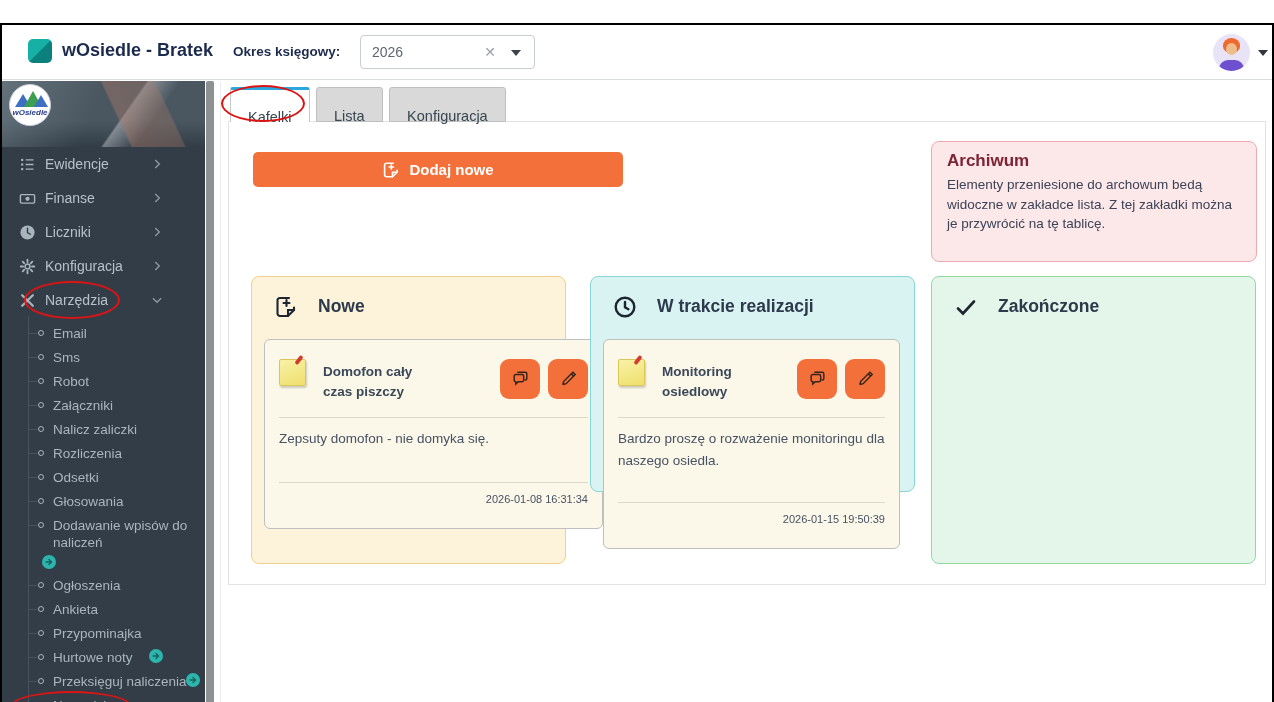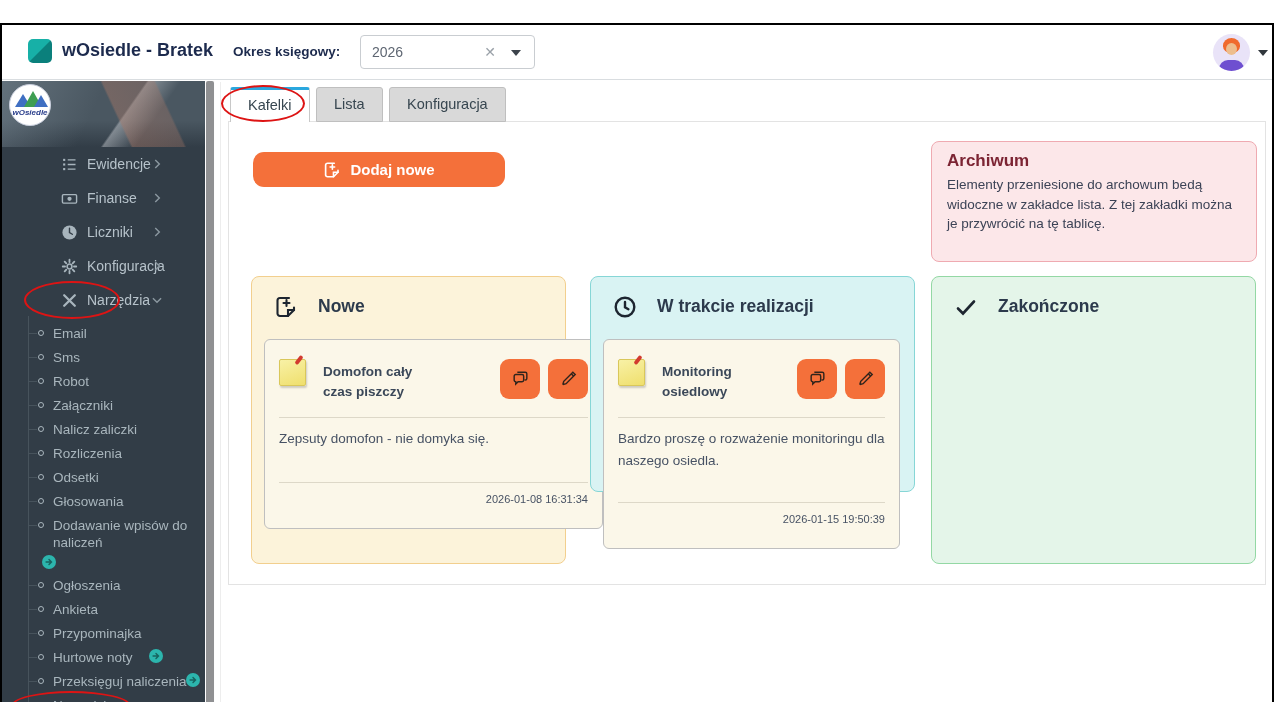--- a/index.html
+++ b/index.html
@@ -49,21 +49,21 @@
                    border-bottom:13px solid #3f6fc2; }
   .side-logo .m2 { position:absolute; left:14px; top:6px; width:0; height:0;
                    border-left:9px solid transparent; border-right:9px solid transparent;
                    border-bottom:16px solid #3e9e52; }
   .side-logo .m3 { position:absolute; left:24px; top:10px; width:0; height:0;
                    border-left:7px solid transparent; border-right:7px solid transparent;
                    border-bottom:12px solid #3f6fc2; }
   .side-logo .lg-text { position:absolute; left:0; top:23px; width:100%; text-align:center;
                         font-size:8px; font-style:italic; font-weight:bold; color:#2b3f8c; }
 
-  .menu { position:absolute; left:0; top:67px; width:180px;padding-left:42px; }
+  .menu { position:absolute; left:0; top:67px; width:180px; }
   .menu-item { position:relative; height:34px; cursor:pointer; color:#b6c2ca; }
   .menu-item .mi-icon { position:absolute; left:17px; top:8px; width:17px; height:17px; color:#a8b5bd; }
   .menu-item .mi-label { position:absolute; left:43px; top:8px; font-size:14px; }
   .menu-item .mi-chev { position:absolute; right:18px; top:9px; width:14px; height:14px; color:#8b98a0; }
 
   .submenu { position:absolute; left:0; top:241px; width:203px; color:#a9b6bd; }
   .submenu .tree { position:absolute; left:26px; top:-6px; width:1px; height:390px; background:#47535c; }
   .sub-item { position:relative; height:24px; cursor:pointer; }
   .sub-item .stub { position:absolute; left:26px; top:11px; width:9px; height:1px; background:#47535c; }
   .sub-item .bullet { position:absolute; left:36px; top:8px; width:6px; height:6px; border:1px solid #a9b6bd;
@@ -78,31 +78,31 @@
   .inline-badge { position:absolute; top:3px; }
 
   
   .side-scroll { position:absolute; left:203px; top:56px; width:10px; height:644px; background:#fdfdfd; }
   .side-scroll .thumb { position:absolute; left:1px; top:0; width:8px; height:100%; background:#8f9092;
                         border-radius:2px; }
   .faint-line { position:absolute; left:218px; top:57px; width:1px; height:641px; background:#ededed; }
 
   
   .tabs { position:absolute; left:228px; top:62px; z-index:6; }
-  .tab { display:inline-block; height:35px; line-height:32px; padding:0 17px; font-size:14.5px;
+  .tab { display:inline-block; height:35px; line-height:32px; padding:12px 17px; font-size:14.5px;
          color:#374650; background:#d9d9d9; border:1px solid #bfbfbf; border-radius:3px 3px 0 0;
          margin-right:2px; cursor:pointer; vertical-align:top; }
   .tab.active { background:#fff; border:1px solid #c8c8c8; border-top:3px solid #2aa7de;
                 border-bottom:none; line-height:31px; }
 
   
   .panel { position:absolute; left:226px; top:96px; width:1038px; height:464px; background:#fff;
            border:1px solid #e3e3e3; }
-  .add-btn { position:absolute; left:24px; top:30px; width:252px; height:35px; background:#f4703a;
-             border:none; border-radius:11px; color:#fff; font-weight:bold; font-size:15px;
+  .add-btn { position:absolute; left:24px; top:30px; width:370px; height:35px; background:#f4703a;
+             border:none; border-radius:5px; color:#fff; font-weight:bold; font-size:15px;
              font-family:"Liberation Sans",sans-serif; cursor:pointer; }
   .add-btn svg { width:18px; height:18px; vertical-align:-4px; margin-right:9px; }
 
   .archive { position:absolute; left:702px; top:19px; width:326px; height:121px; background:#fce7e9;
              border:1px solid #efaab1; border-radius:8px; padding:9px 15px; }
   .archive-title { font-size:17px; font-weight:bold; color:#7c2433; margin-bottom:4px; }
   .archive-body { font-size:13.5px; color:#3c4356; line-height:1.45; }
 
   .col { position:absolute; top:154px; border-radius:8px; }
   .col-nowe { left:22px; width:315px; height:288px; background:#fcf3da; border:1px solid #f2cf8e; }

